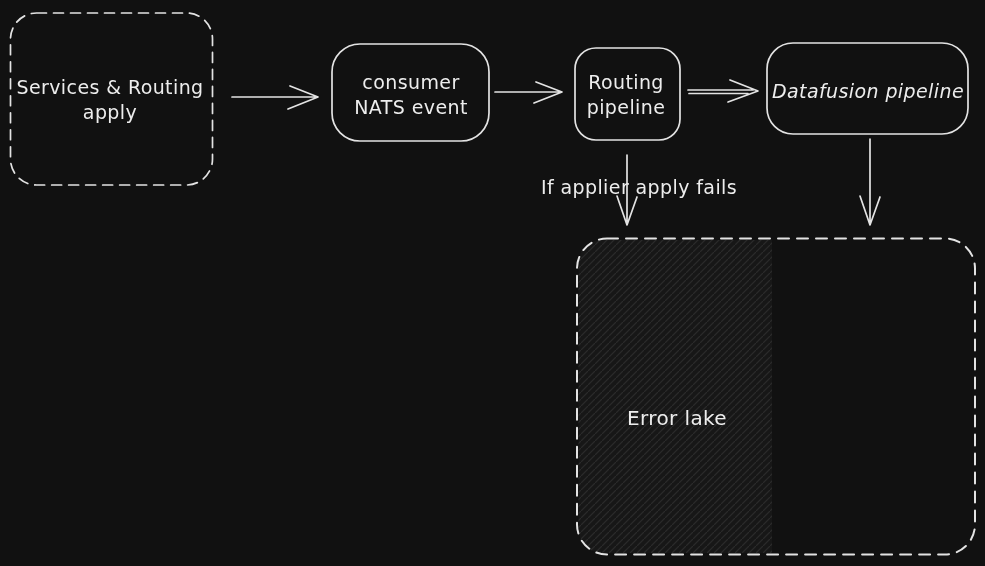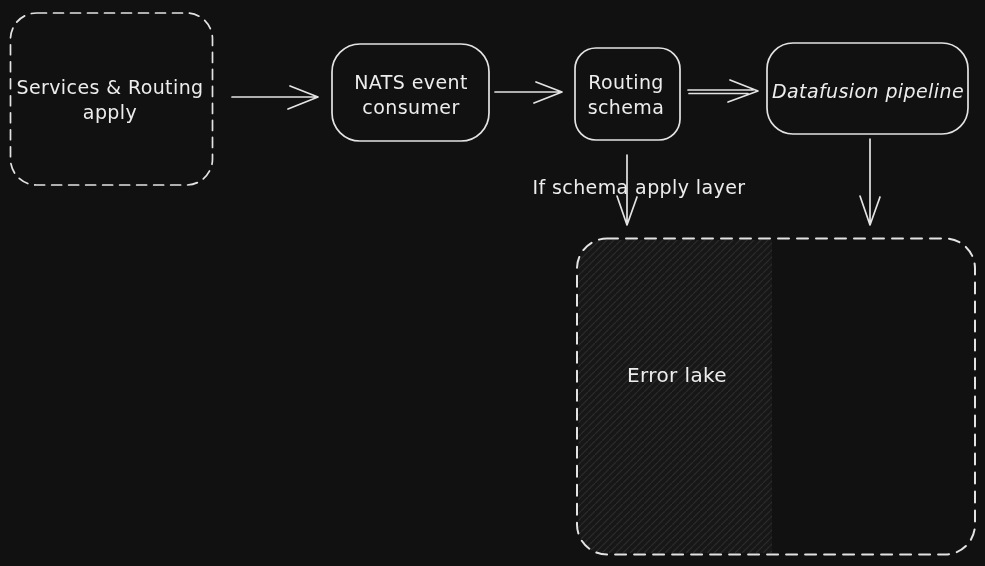--- a/index.html
+++ b/index.html
@@ -86,31 +86,31 @@
 
     <path class="shape" d="M870,139 L870,223 M860,196 L870,225 L880,197"></path>
   </svg>
 
   <div class="label" style="left:110px; top:100px;">
     <div>Services &amp; Routing</div>
     <div>apply</div>
   </div>
 
   <div class="label" style="left:411px; top:95px;">
+    <div>consumer</div>
     <div>NATS event</div>
-    <div>consumer</div>
   </div>
 
   <div class="label" style="left:626px; top:95px;">
     <div>Routing</div>
-    <div>schema</div>
+    <div>pipeline</div>
   </div>
 
   <div class="label" style="left:868px; top:91px;font-style:italic;">
     <div>Datafusion pipeline</div>
   </div>
 
-  <div class="label" style="left:639px; top:187px;">If schema apply layer</div>
+  <div class="label" style="left:639px; top:187px;">If applier apply fails</div>
 
-  <div class="label lake" style="left:677px; top:375px;">Error lake</div>
+  <div class="label lake" style="left:677px; top:418px;">Error lake</div>
 
 
 </div>
 
 </body></html>

